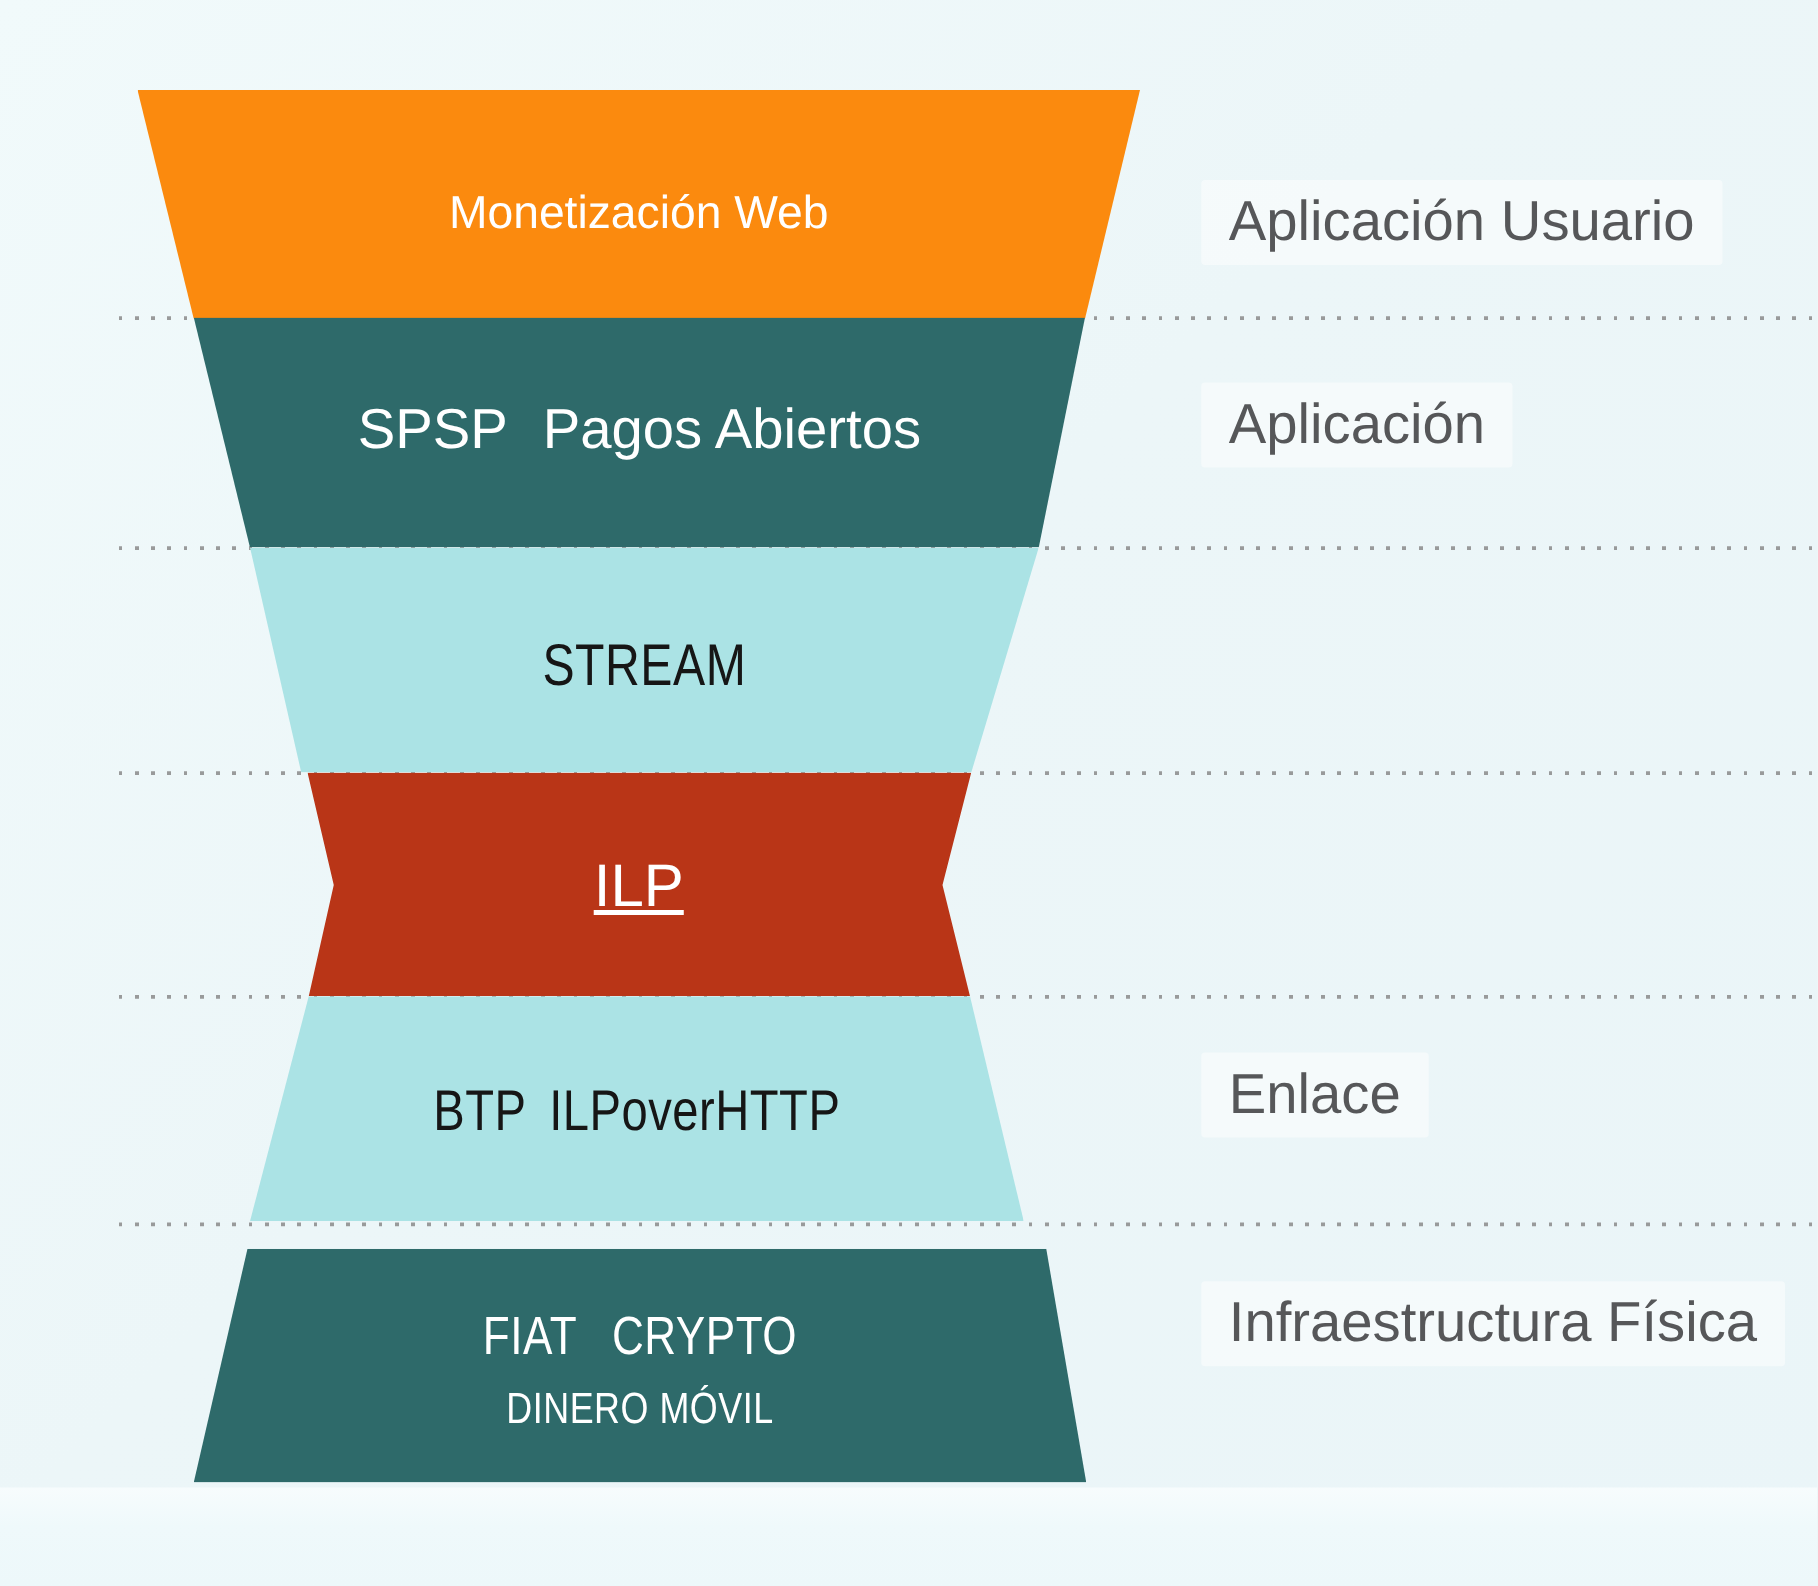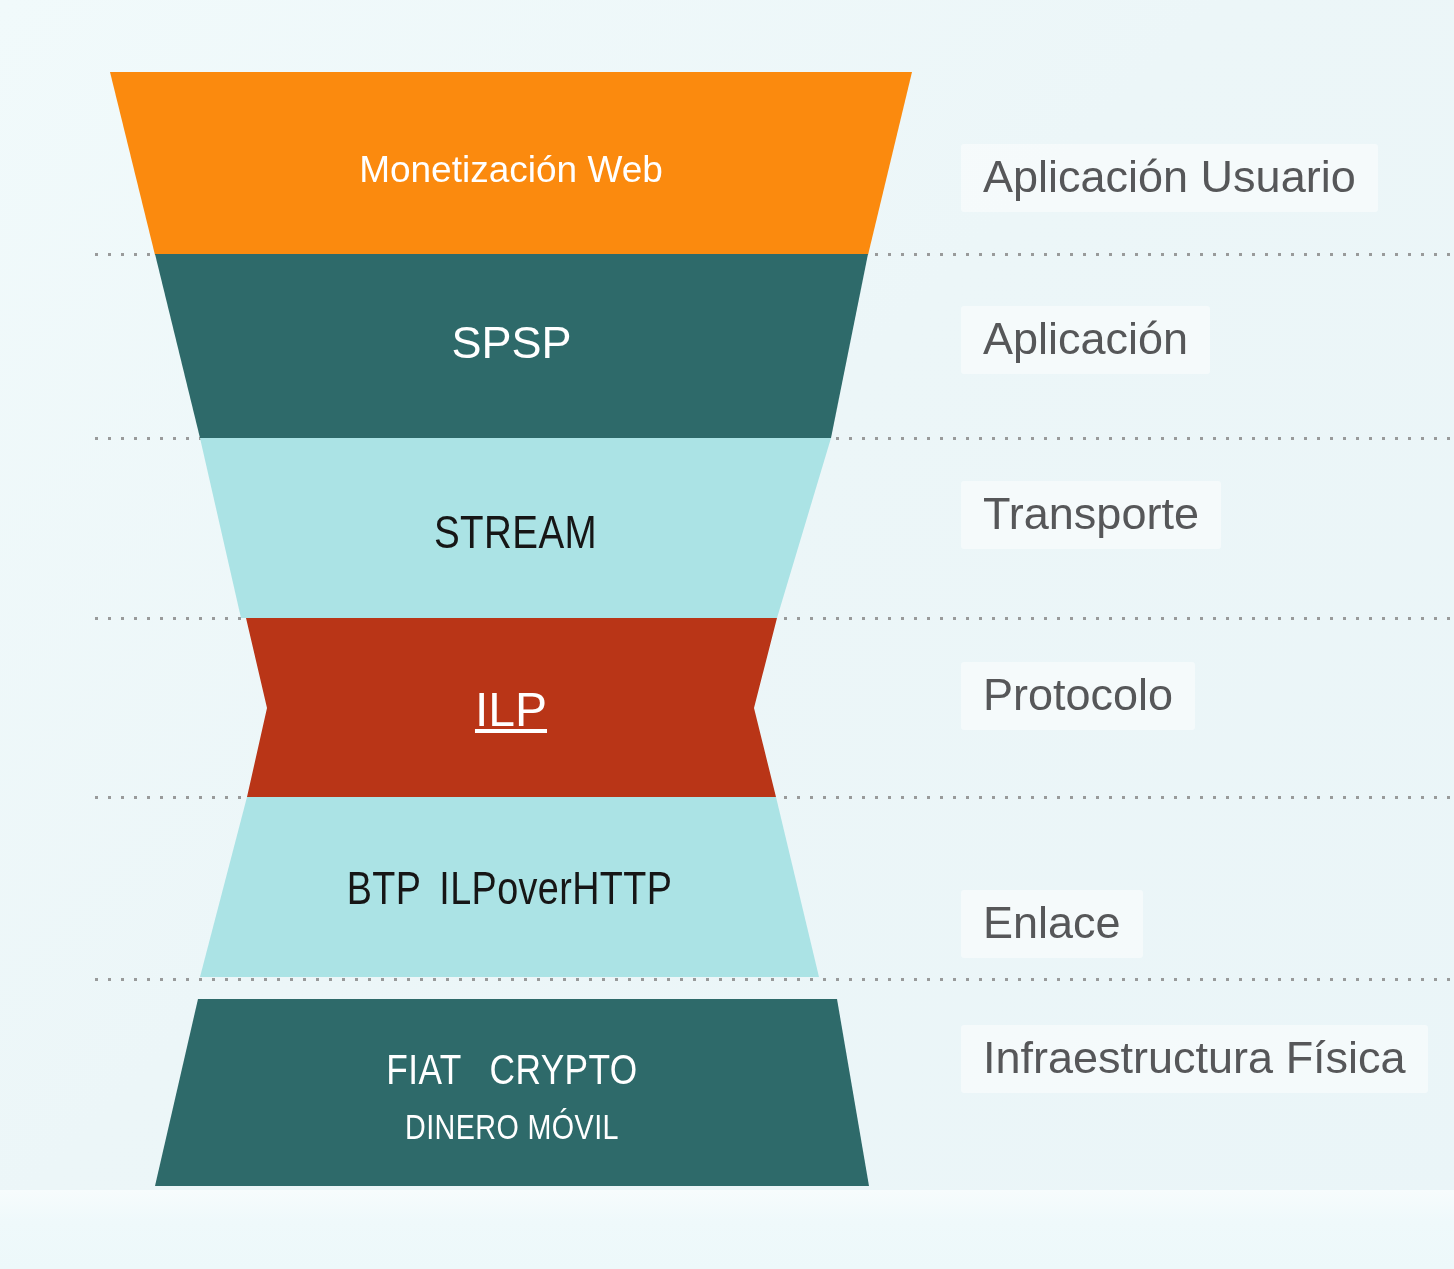--- a/index.html
+++ b/index.html
@@ -87,20 +87,21 @@
 
   <div class="layer" style="left:155px; top:999px; width:714px; height:187px; background:#2E6A6A;
               clip-path: polygon(43px 0px, 682px 0px, 714px 187px, 0px 187px);"></div>
 
   <div class="layer-text white-text" style="left:110px; top:138px; width:802px; height:64px; font-size:37px;">
     <span>Monetización Web</span>
   </div>
 
   <div class="layer-text white-text" style="left:155px; top:314px; width:713px; height:58px; font-size:45px; gap:28px;">
     <span>SPSP</span>
+    <span>Pagos Abiertos</span>
   </div>
 
   <div class="layer-text dark-text condensed" style="left:200px; top:503px; width:631px; height:56px; font-size:47px;">
     <span>STREAM</span>
   </div>
 
   <div class="layer-text white-text" style="left:245px; top:679px; width:532px; height:60px; font-size:48px;text-decoration:underline;">
     <span>ILP</span>
   </div>
 
@@ -115,21 +116,19 @@
   </div>
 
   <div class="layer-text white-text condensed" style="left:155px; top:1105px; width:714px; height:44px; font-size:35px;">
     <span>DINERO MÓVIL</span>
   </div>
 
   <div class="cat-label" style="top:144px;">Aplicación Usuario</div>
 
   <div class="cat-label" style="top:306px;">Aplicación</div>
 
-  <div class="cat-label" style="top:481px;">Transporte</div>
 
-  <div class="cat-label" style="top:662px;">Protocolo</div>
 
-  <div class="cat-label" style="top:842px;margin-top:48px;">Enlace</div>
+  <div class="cat-label" style="top:842px;">Enlace</div>
 
   <div class="cat-label" style="top:1025px;">Infraestructura Física</div>
 
 </div>
 
 </body></html>

